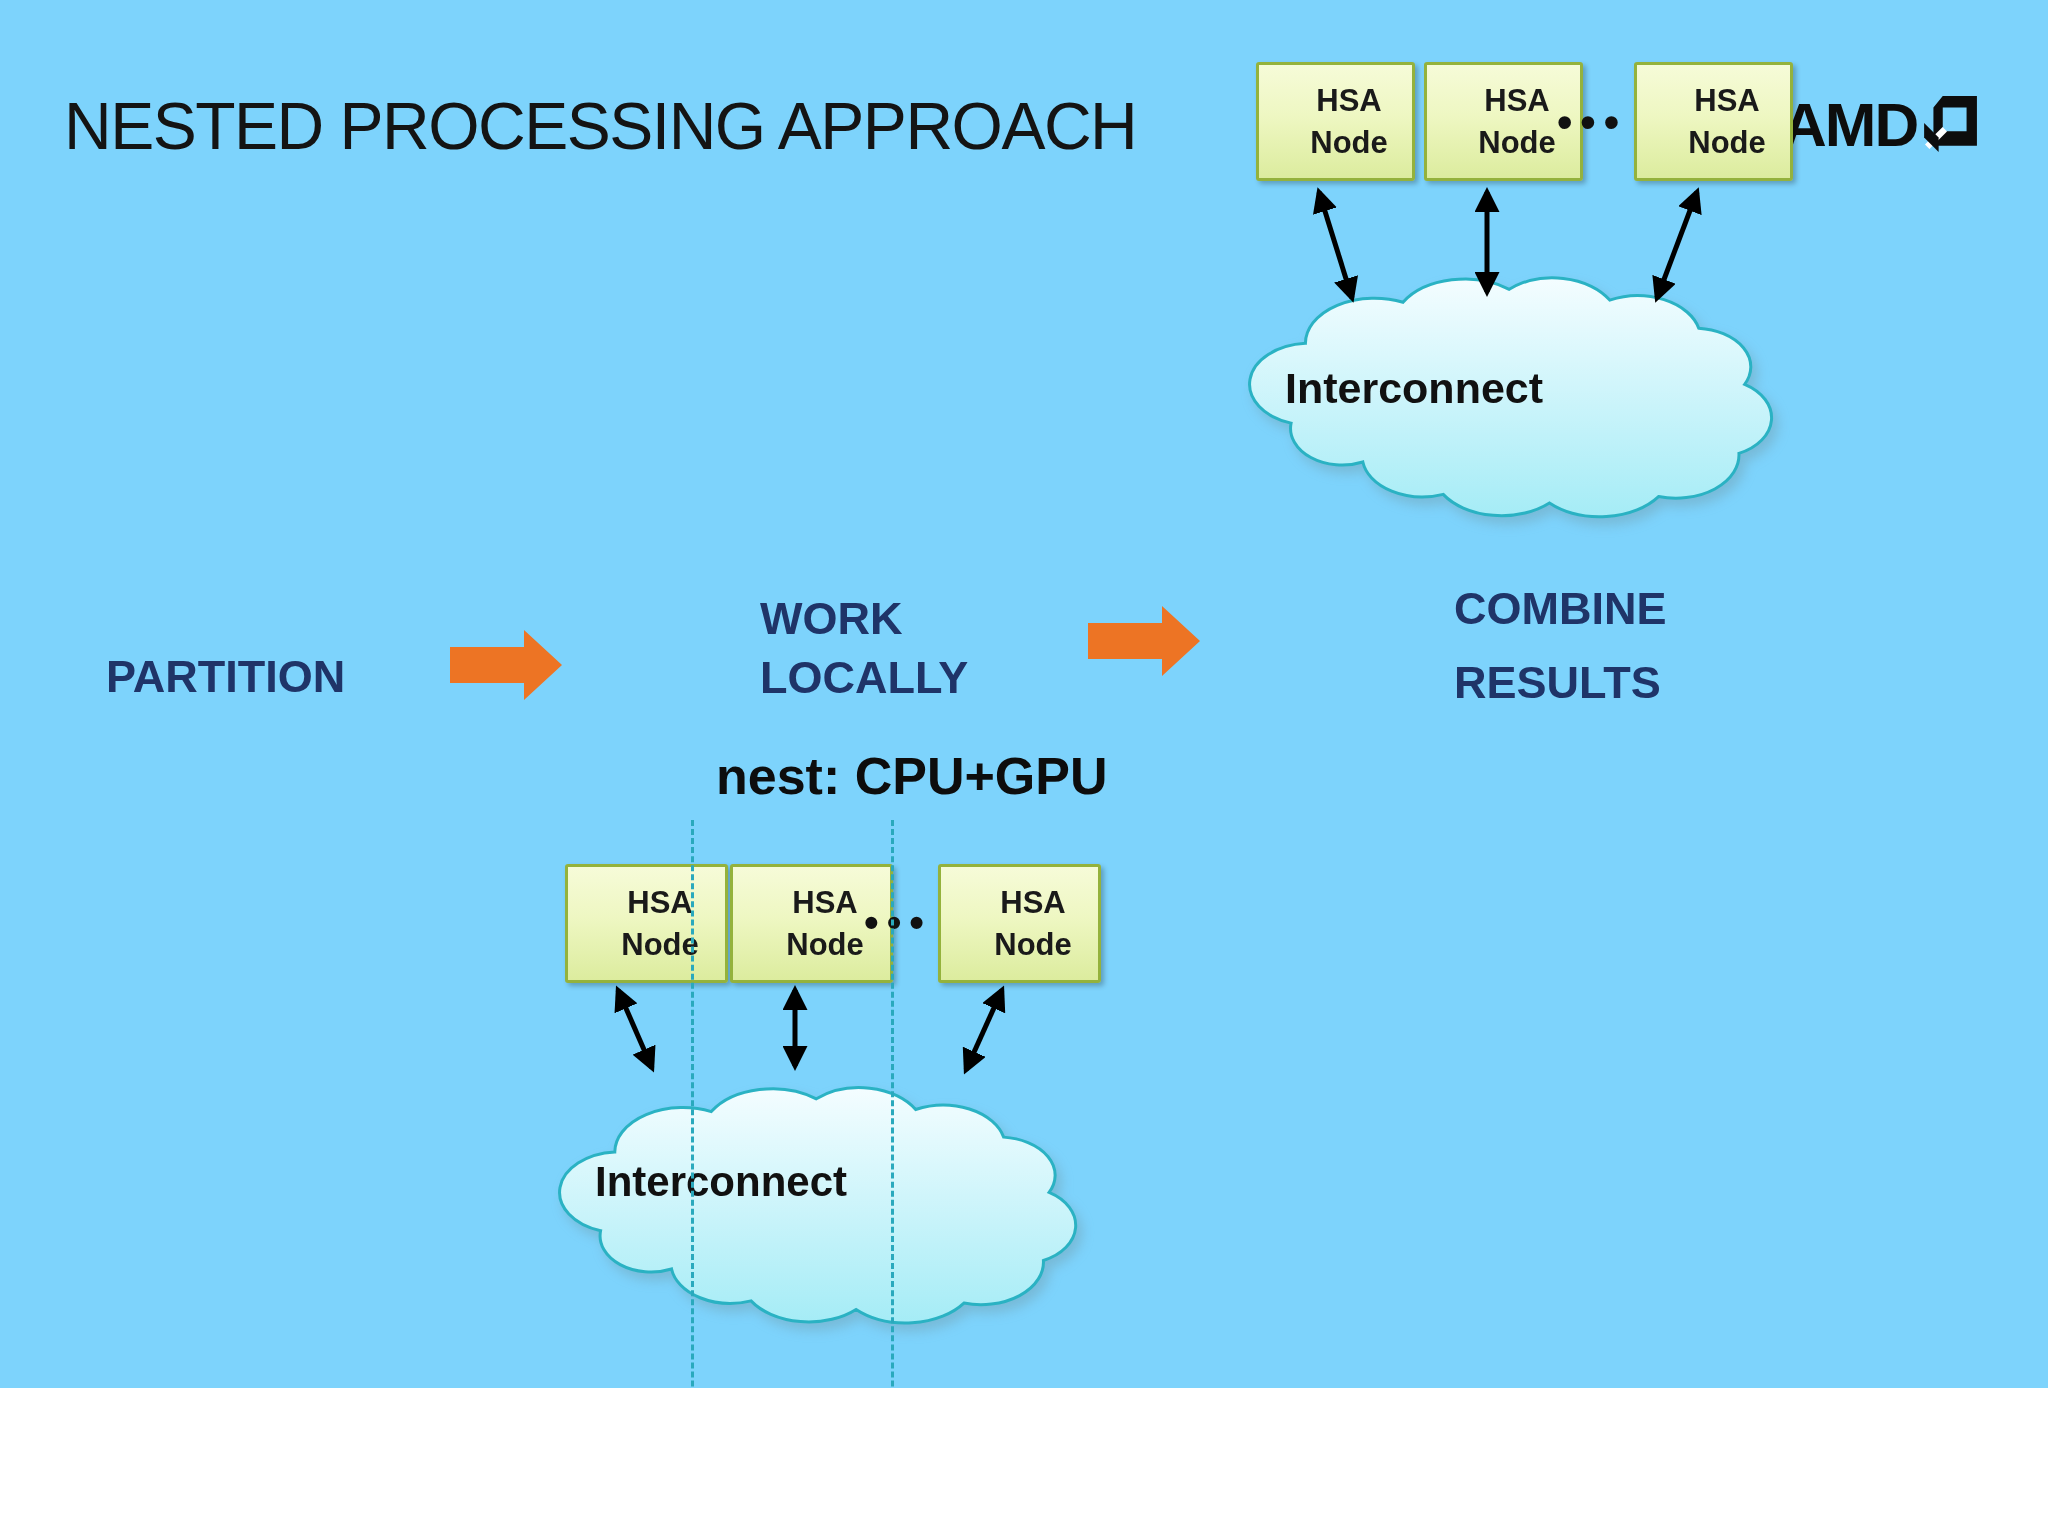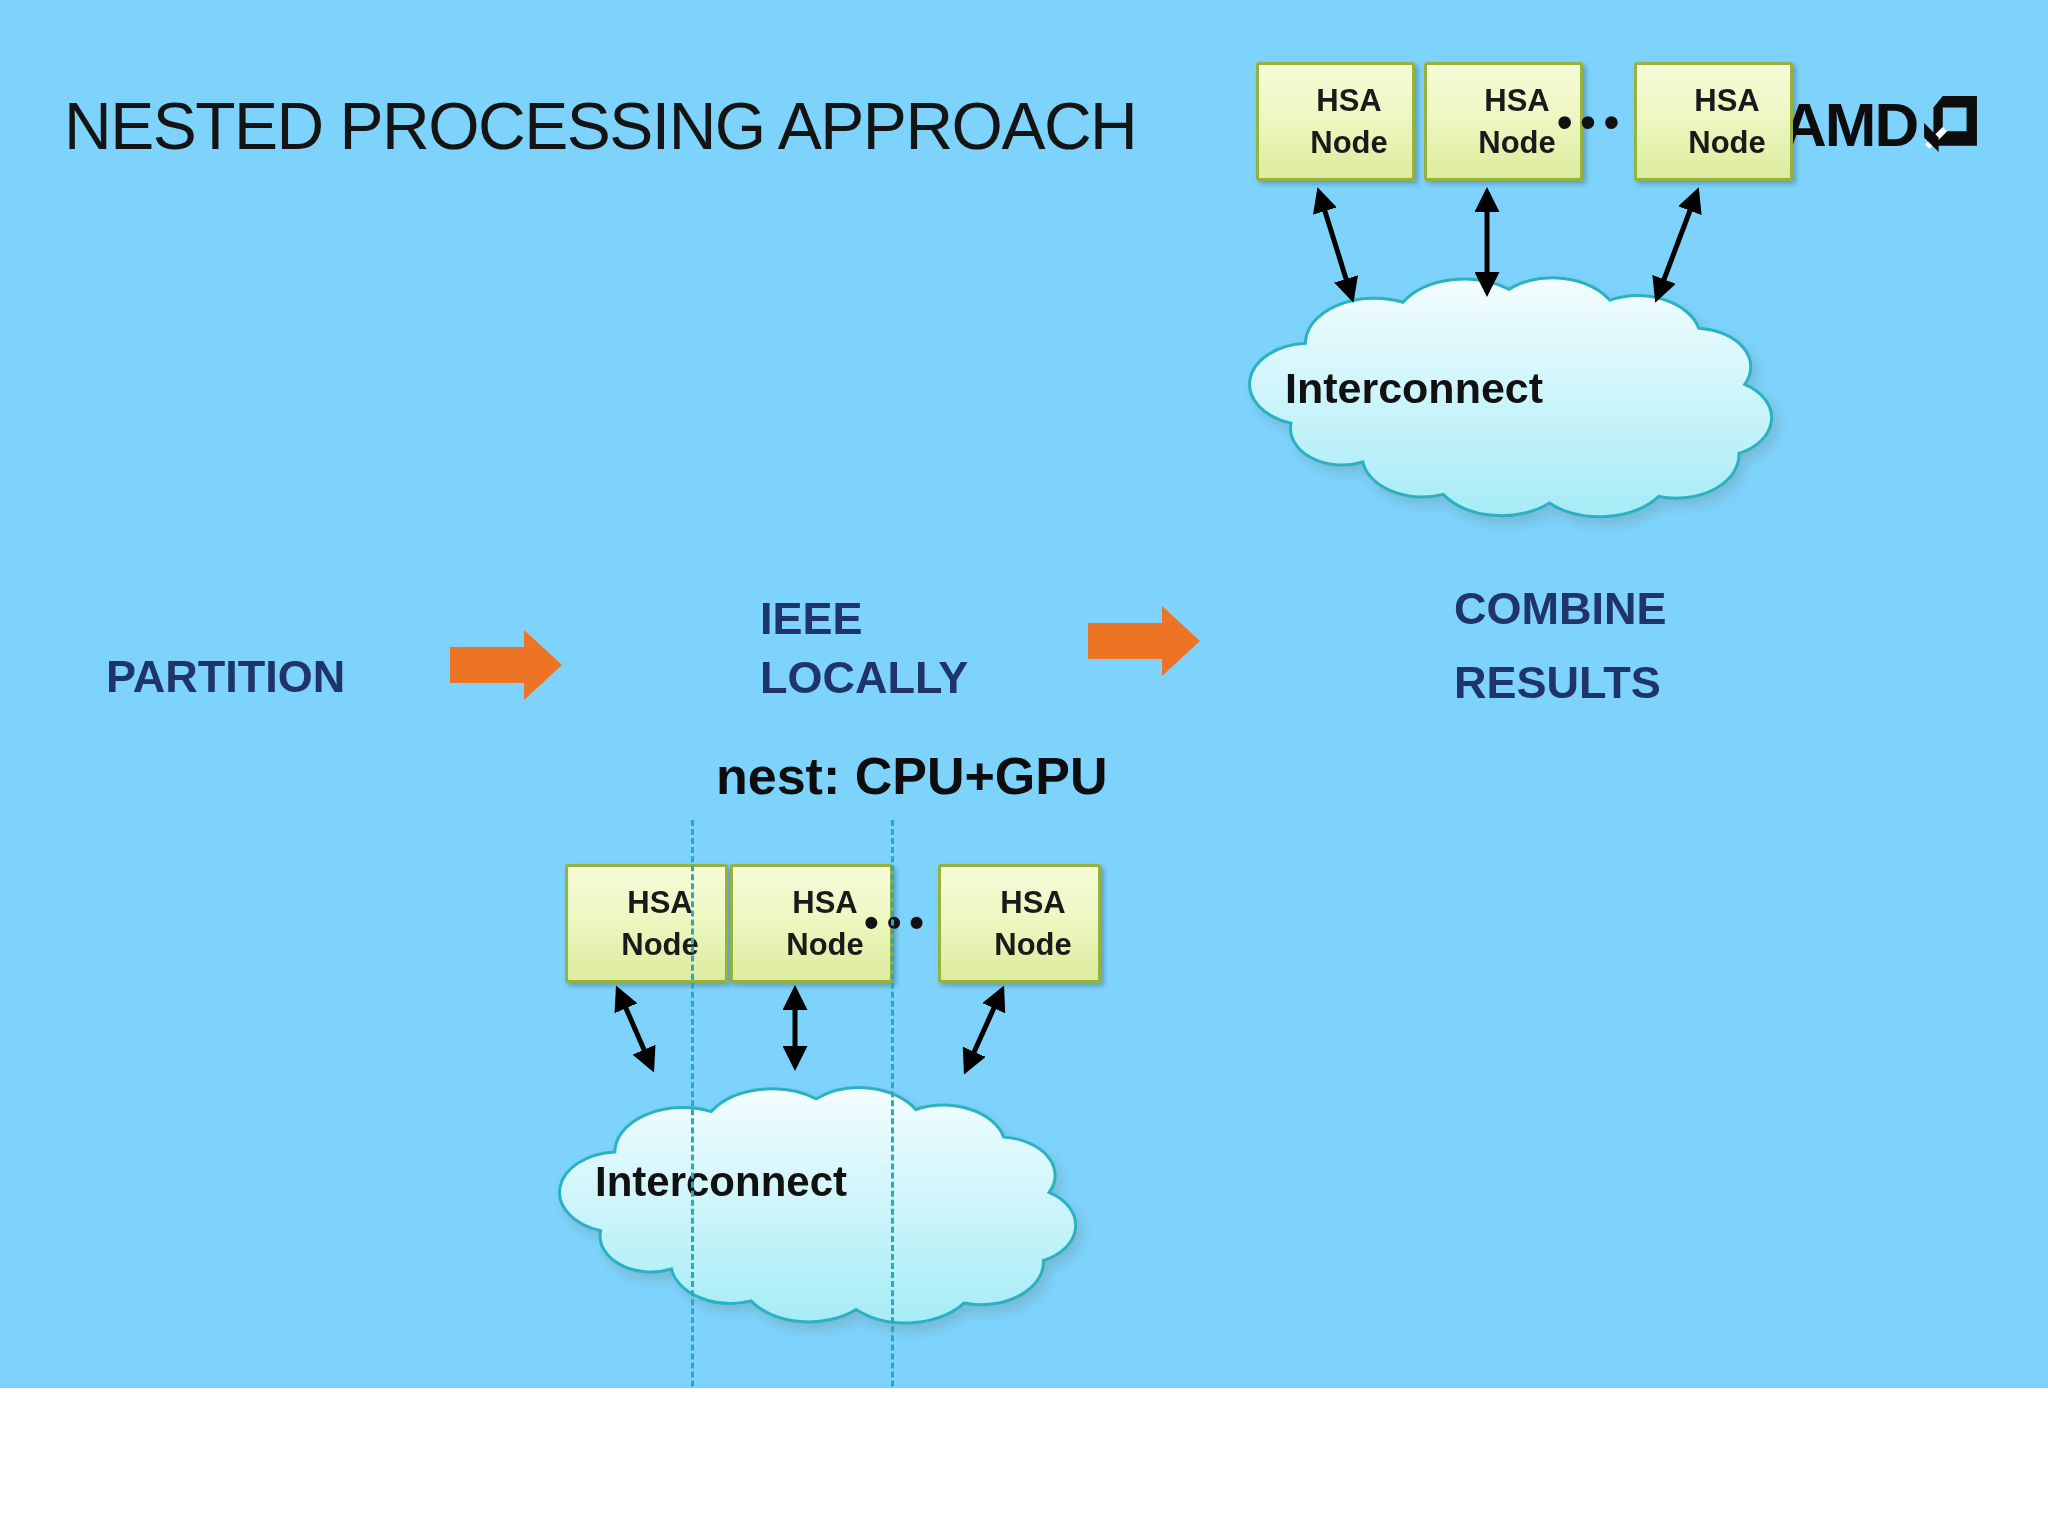--- a/index.html
+++ b/index.html
@@ -110,21 +110,21 @@
     <line x1="247" y1="8" x2="247" y2="108" stroke="#000" stroke-width="5" marker-start="url(#ah1)" marker-end="url(#ah1)"></line>
     <line x1="457" y1="8" x2="417" y2="114" stroke="#000" stroke-width="5" marker-start="url(#ah1)" marker-end="url(#ah1)"></line>
   </svg>
 
   <div class="abs flow-label" style="left:106px;top:648px;">PARTITION</div>
 
   <svg class="abs" style="left:450px;top:628px;" width="112" height="74" viewBox="0 0 112 74">
     <path fill="#ed7424" d="M0,19 L74,19 L74,2 L112,37 L74,72 L74,55 L0,55 Z"></path>
   </svg>
 
-  <div class="abs flow-label" style="left:760px;top:590px;">IEEE
+  <div class="abs flow-label" style="left:760px;top:590px;">WORK
 LOCALLY</div>
 
   <svg class="abs" style="left:1088px;top:604px;" width="112" height="74" viewBox="0 0 112 74">
     <path fill="#ed7424" d="M0,19 L74,19 L74,2 L112,37 L74,72 L74,55 L0,55 Z"></path>
   </svg>
 
   <div class="abs flow-label wide-gap" style="left:1454px;top:572px;">COMBINE
 RESULTS</div>
 
   <div class="abs nest-label" style="left:716px;top:746px;">nest: CPU+GPU</div>

